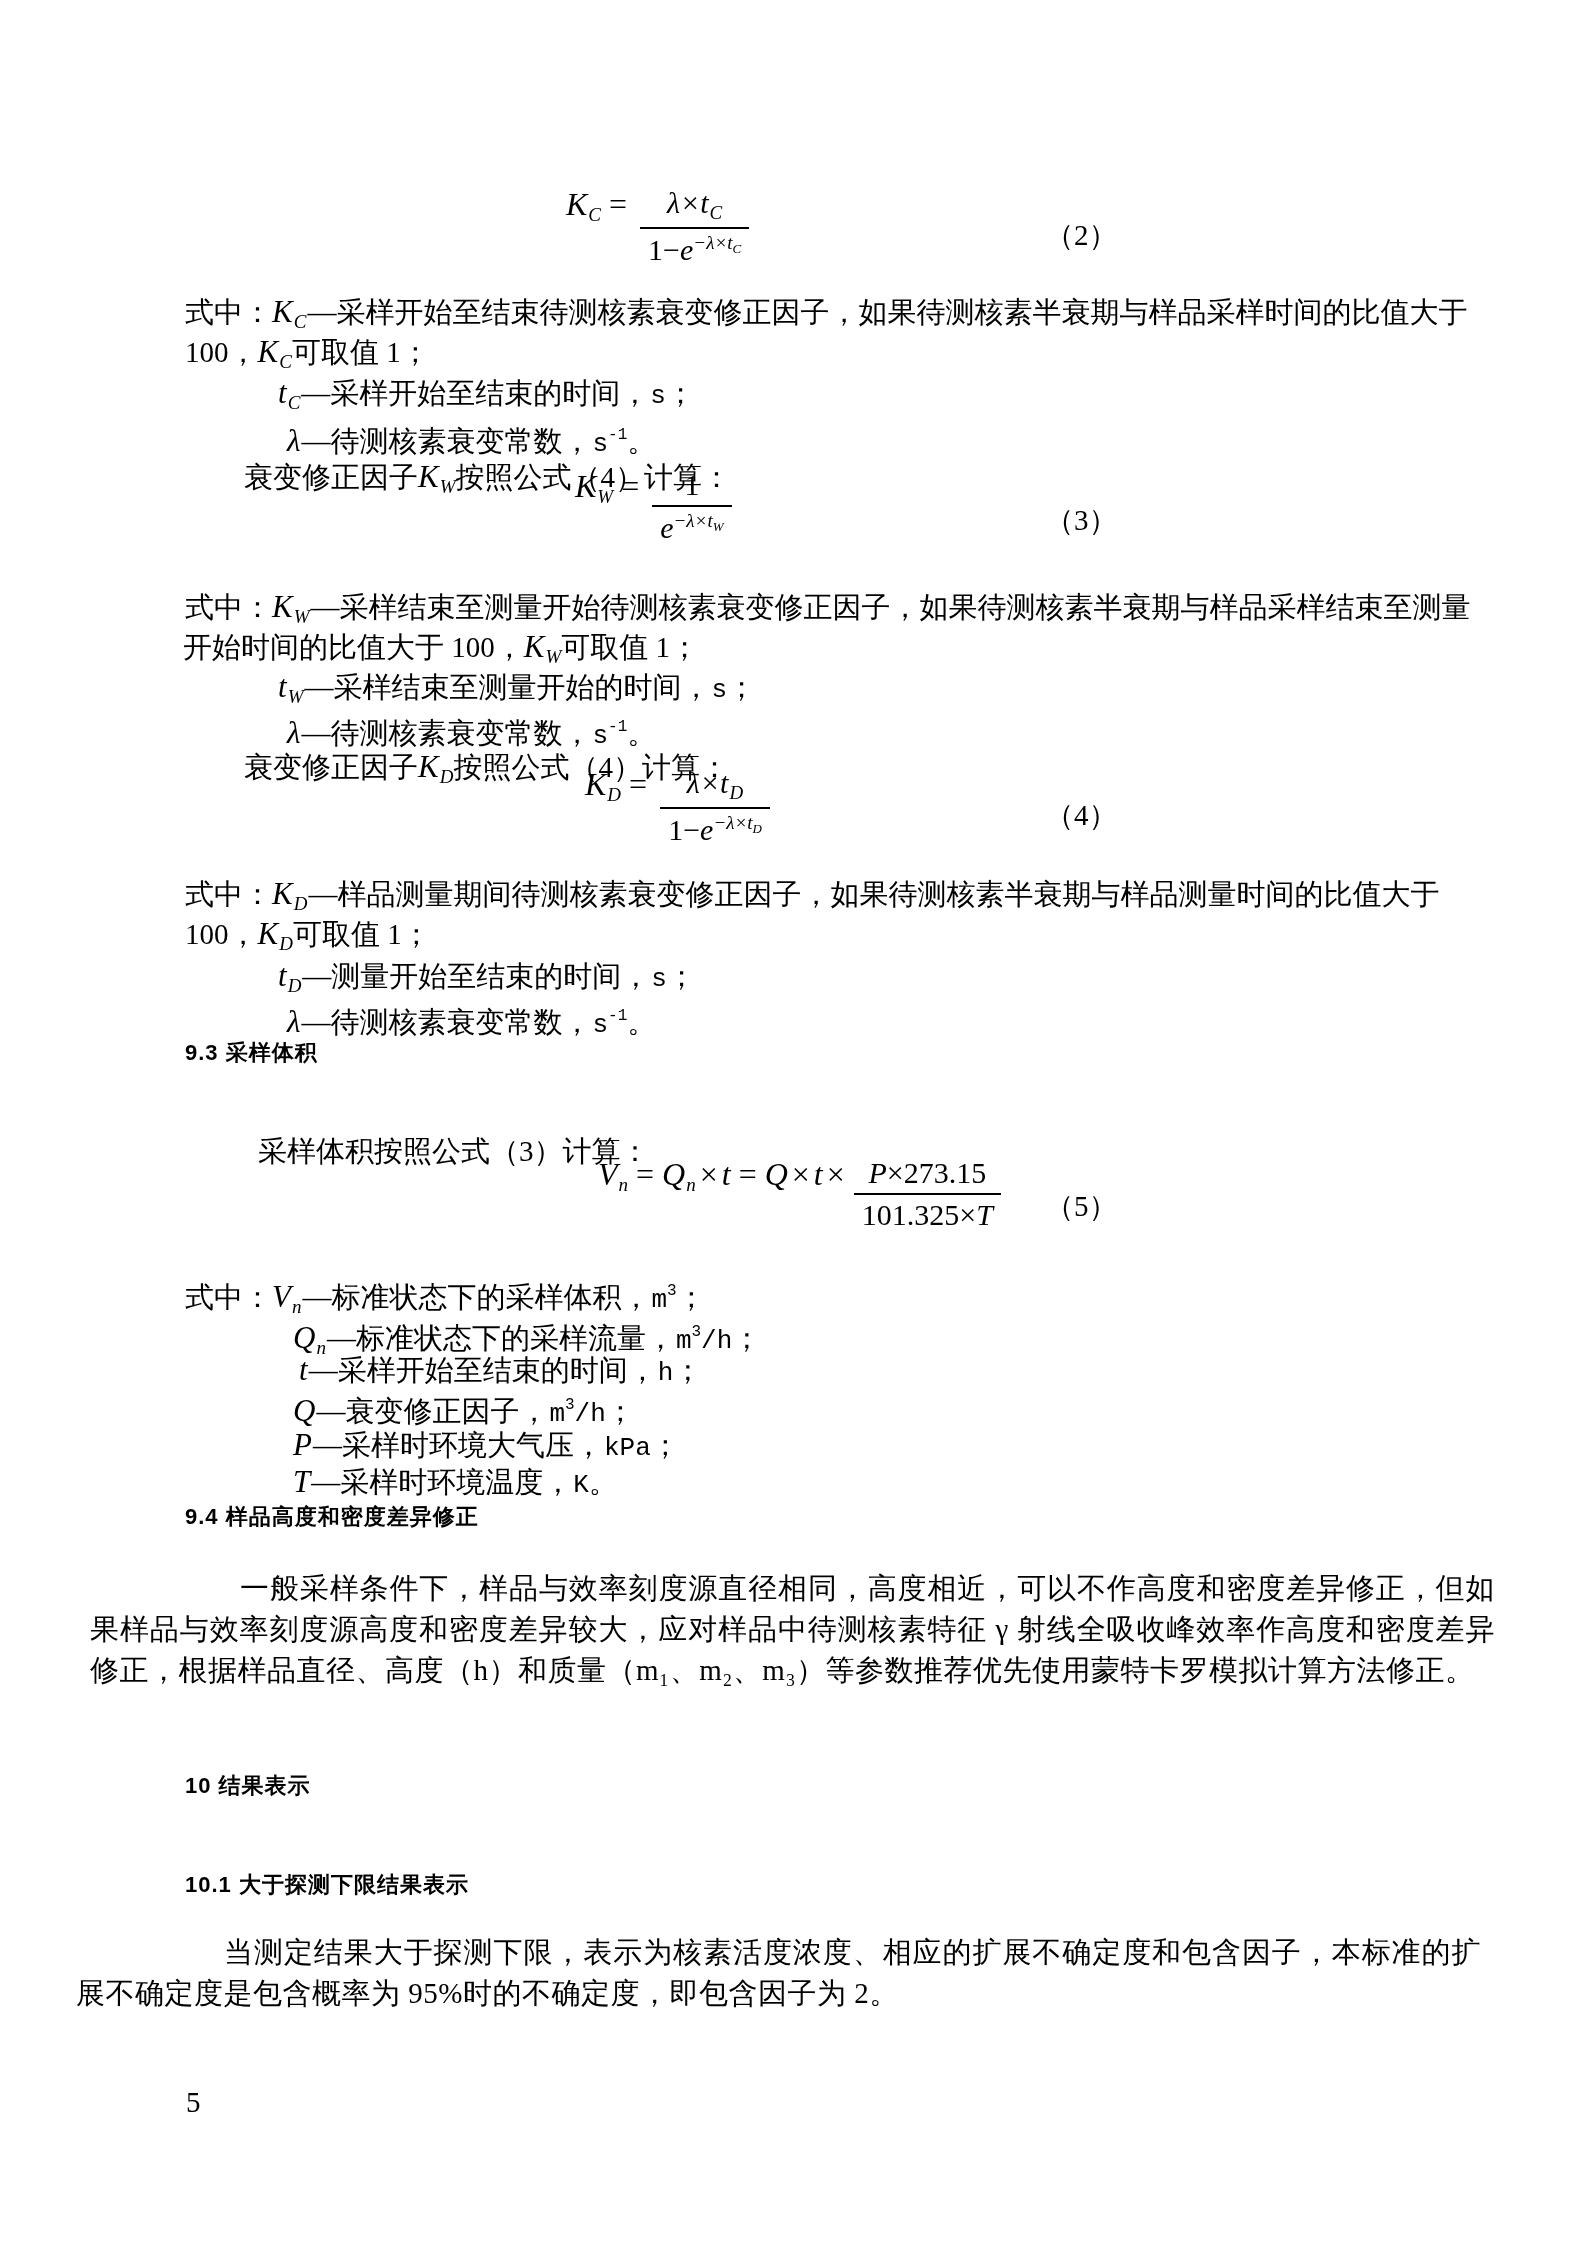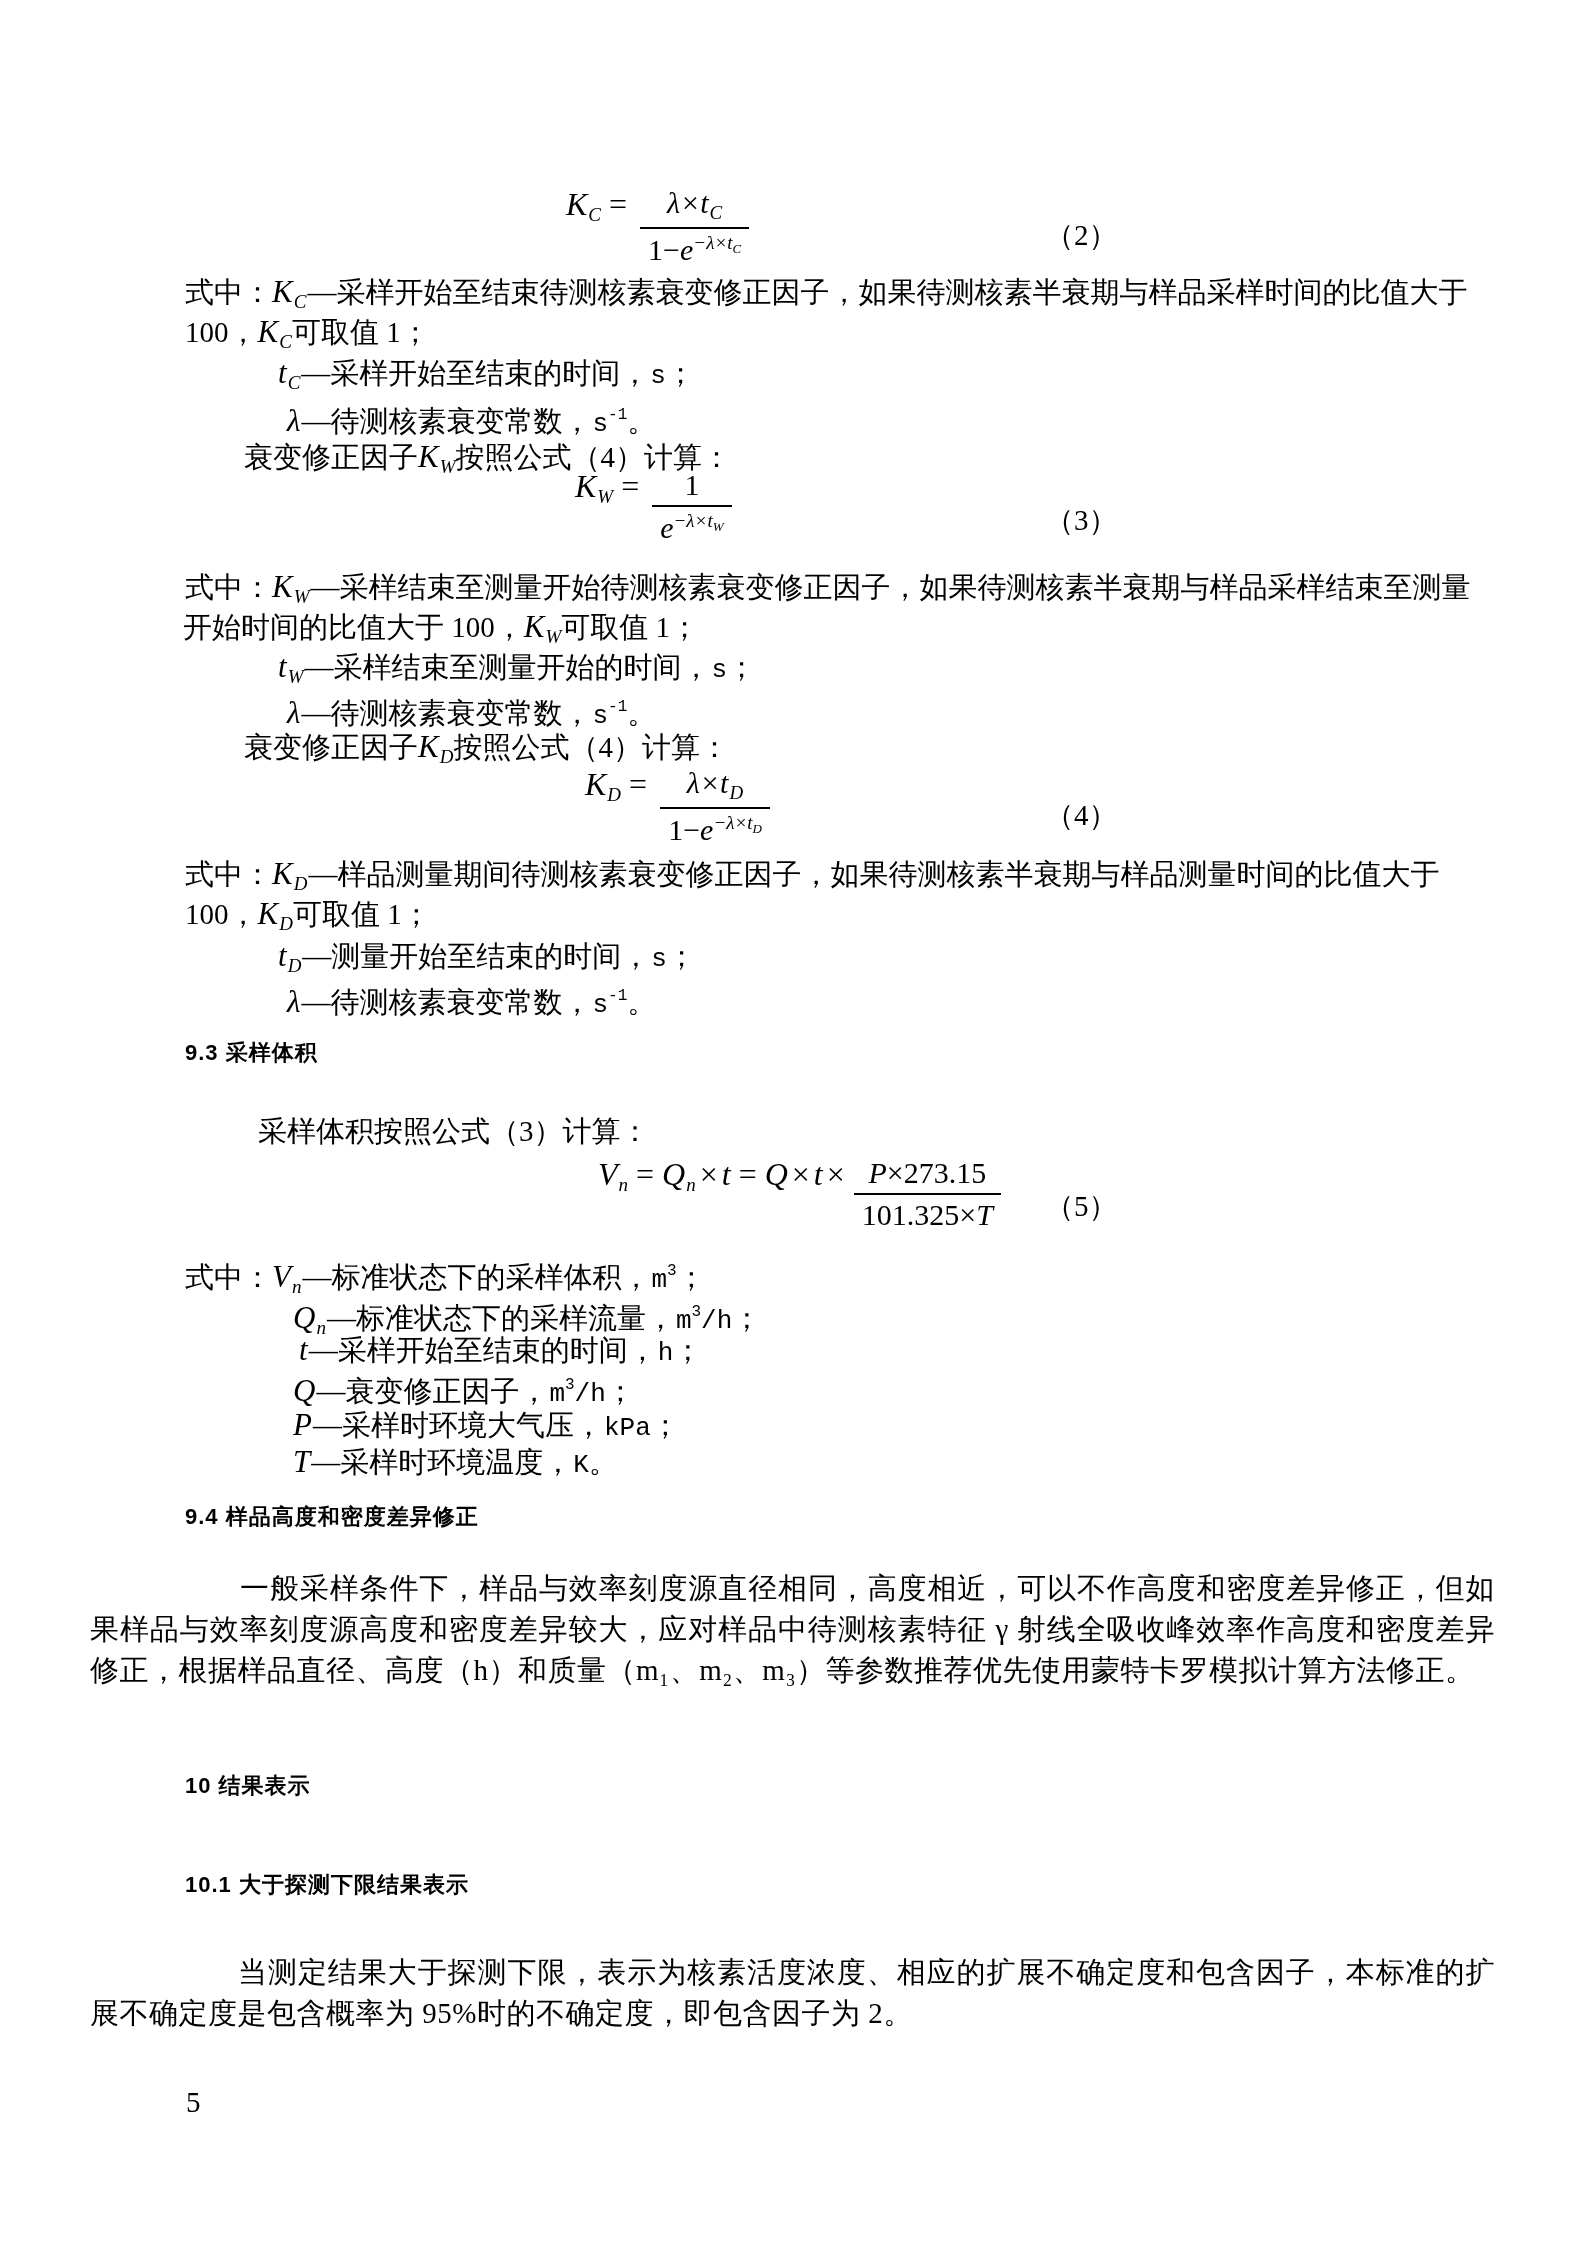--- a/index.html
+++ b/index.html
@@ -8,21 +8,22 @@
     width:1587px;height:2245px;
     background:#ffffff;
     color:#000;
     font-family:"Liberation Serif","DejaVu Serif",serif;
     overflow:hidden;
   }
   .line{
     position:absolute;
     white-space:nowrap;
     font-size:29px;
-    line-height:42px;
+    line-height:60px;
+    margin-top:11px;
   }
   .var{
     font-style:italic;
     font-size:31px;
     font-family:"Liberation Serif","DejaVu Serif",serif;
   }
   .vsub{
     font-style:italic;
     font-size:19px;
     vertical-align:-6px;
@@ -185,17 +186,17 @@
   <div class="line" style="top:1364px;left:293px;"><span class="var">Q</span><span class="dash">—衰变修正因子，</span><span class="unit">m</span><span class="usup">3</span><span class="unit">/h</span><span>；</span></div>
   <div class="line" style="top:1404px;left:293px;"><span class="var">P</span><span class="dash">—采样时环境大气压，</span><span class="unit">kPa</span><span>；</span></div>
   <div class="line" style="top:1441px;left:293px;"><span class="var">T</span><span class="dash">—采样时环境温度，</span><span class="unit">K</span><span>。</span></div>
 
   <div class="heading" style="top:1502px;left:185px;">9.4 样品高度和密度差异修正</div>
   <div class="para" style="top:1568px;left:90px;width:1405px;text-indent:150px;">一般采样条件下，样品与效率刻度源直径相同，高度相近，可以不作高度和密度差异修正，但如果样品与效率刻度源高度和密度差异较大，应对样品中待测核素特征 γ 射线全吸收峰效率作高度和密度差异修正，根据样品直径、高度（h）和质量（m₁、m₂、m₃）等参数推荐优先使用蒙特卡罗模拟计算方法修正。</div>
 
   <div class="heading" style="top:1771px;left:185px;">10 结果表示</div>
 
   <div class="heading" style="top:1870px;left:185px;">10.1 大于探测下限结果表示</div>
-  <div class="para" style="top:1932px;left:90px;width:1405px;text-indent:148px;margin-top:20px;">当测定结果大于探测下限，表示为核素活度浓度、相应的扩展不确定度和包含因子，本标准的扩展不确定度是包含概率为 95%时的不确定度，即包含因子为 2。</div>
+  <div class="para" style="top:1932px;left:76px;width:1405px;text-indent:148px;">当测定结果大于探测下限，表示为核素活度浓度、相应的扩展不确定度和包含因子，本标准的扩展不确定度是包含概率为 95%时的不确定度，即包含因子为 2。</div>
 
   <div class="pagenum" style="top:2086px;left:186px;">5</div>
 
 </div>
 
 </body></html>

